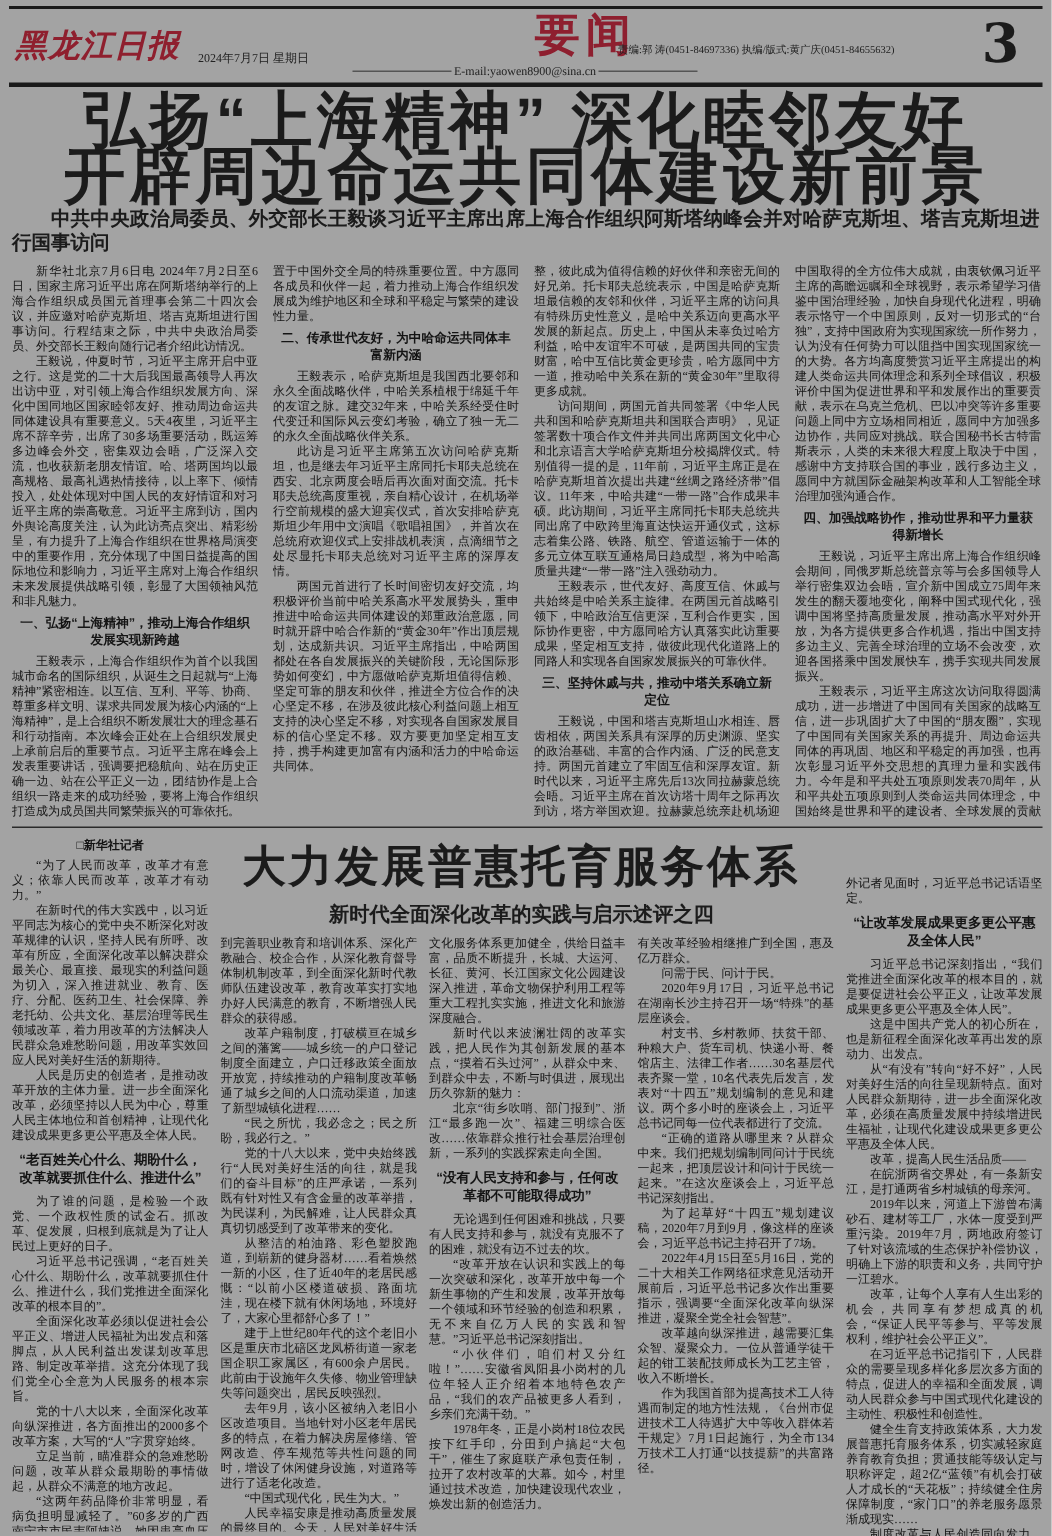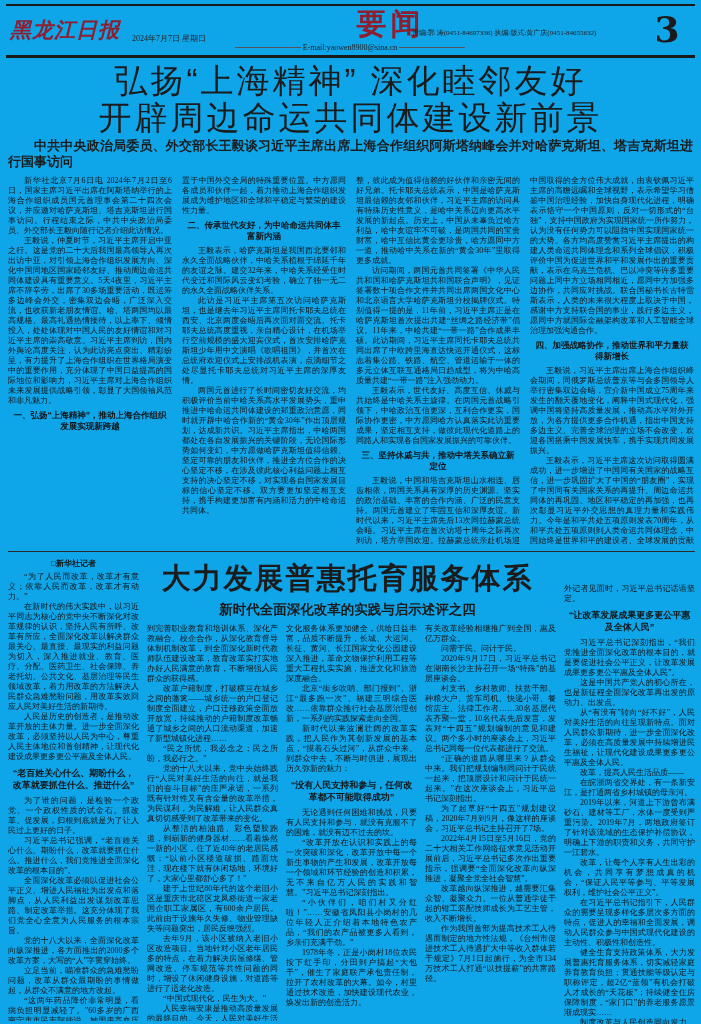--- a/index.html
+++ b/index.html
@@ -1,34 +1,34 @@
 <!DOCTYPE html>
 <html><head>
 <meta charset="utf-8">
 <style>
   html,body{margin:0;padding:0;background:#e8e8e6;}
-  #page{position:relative;width:701px;height:1024px;background:#0ea5e9;margin:0 auto;
+  #page{position:relative;width:701px;height:1024px;background:#a3a3a3;margin:0 auto;
         font-family:"Liberation Serif","DejaVu Serif",serif;color:#1b1b1b;overflow:hidden;}
   .abs{position:absolute;}
   
   .top-rule{left:6px;top:4px;width:689px;height:2px;background:#1a1a1a;}
   .masthead{left:10px;top:18px;width:118px;font-weight:bold;font-style:italic;
             font-size:21px;letter-spacing:1px;line-height:24px;font-family:"DejaVu Serif",serif;}
   .date-line{left:132px;top:33px;font-size:8px;color:#222;}
   .section-name{left:0;top:8px;width:701px;text-align:center;font-size:30px;font-weight:900;
                 letter-spacing:4px;line-height:32px;font-family:"Liberation Serif",serif;padding-left:40px;}
   .email-row{left:235px;top:43px;width:230px;display:flex;align-items:center;gap:2px;}
   .email-row .rule{flex:1;height:1px;background:#555;}
   .email-row .email{font-size:8px;color:#222;white-space:nowrap;}
   .editors{left:412px;top:29px;width:225px;font-size:7px;color:#222;line-height:9px;}
   .page-num{left:645px;top:8px;width:44px;text-align:center;font-size:36px;font-weight:bold;
             font-family:"DejaVu Serif",serif;}
   .header-rule{left:6px;top:55px;width:689px;height:3px;background:#1a1a1a;}
   
-  .h1-top{left:0;top:62px;width:701px;text-align:center;font-size:33px;font-weight:400;
+  .h1-top{left:0;top:62px;width:701px;text-align:center;font-size:41px;font-weight:700;
           letter-spacing:3px;line-height:37px;font-family:"Liberation Sans","DejaVu Sans",sans-serif;}
   .sub-top{left:8px;top:138px;width:685px;font-size:13px;font-weight:bold;line-height:16px;
            text-align:justify;text-indent:2em;font-family:"Liberation Sans","DejaVu Sans",sans-serif;}
   .mid-rule{left:8px;top:551px;width:687px;height:1px;background:#2a2a2a;}
   .h1-bottom{left:145px;top:560px;width:405px;text-align:center;font-size:29px;font-weight:900;
              letter-spacing:2px;line-height:36px;font-family:"Liberation Sans","DejaVu Sans",sans-serif;}
   .sub-bottom{left:145px;top:601px;width:405px;text-align:center;font-size:13.5px;font-weight:bold;
               font-family:"Liberation Sans","DejaVu Sans",sans-serif;}
   
   .bcol{position:absolute;overflow:hidden;font-size:8px;line-height:10px;text-align:justify;
@@ -61,20 +61,21 @@
   <div class="abs h1-top">
     <div>弘扬“上海精神” 深化睦邻友好</div>
     <div>开辟周边命运共同体建设新前景</div>
   </div>
   <div class="abs sub-top">中共中央政治局委员、外交部长王毅谈习近平主席出席上海合作组织阿斯塔纳峰会并对哈萨克斯坦、塔吉克斯坦进行国事访问</div>
 
   <div class="bcol" style="left:8px;top:176px;width:164px;height:370px">
       <p class="para">新华社北京7月6日电 2024年7月2日至6日，国家主席习近平出席在阿斯塔纳举行的上海合作组织成员国元首理事会第二十四次会议，并应邀对哈萨克斯坦、塔吉克斯坦进行国事访问。行程结束之际，中共中央政治局委员、外交部长王毅向随行记者介绍此访情况。</p>
       <p class="para">王毅说，仲夏时节，习近平主席开启中亚之行。这是党的二十大后我国最高领导人再次出访中亚，对引领上海合作组织发展方向、深化中国同地区国家睦邻友好、推动周边命运共同体建设具有重要意义。5天4夜里，习近平主席不辞辛劳，出席了30多场重要活动，既运筹多边峰会外交，密集双边会晤，广泛深入交流，也收获新老朋友情谊。哈、塔两国均以最高规格、最高礼遇热情接待，以上率下、倾情投入，处处体现对中国人民的友好情谊和对习近平主席的崇高敬意。习近平主席到访，国内外舆论高度关注，认为此访亮点突出、精彩纷呈，有力提升了上海合作组织在世界格局演变中的重要作用，充分体现了中国日益提高的国际地位和影响力，习近平主席对上海合作组织未来发展提供战略引领，彰显了大国领袖风范和非凡魅力。</p>
       <div class="sec-h">一、弘扬“上海精神”，推动上海合作组织发展实现新跨越</div>
+      <p class="para">王毅表示，上海合作组织作为首个以我国城市命名的国际组织，从诞生之日起就与“上海精神”紧密相连。以互信、互利、平等、协商、尊重多样文明、谋求共同发展为核心内涵的“上海精神”，是上合组织不断发展壮大的理念基石和行动指南。本次峰会正处在上合组织发展史上承前启后的重要节点。习近平主席在峰会上发表重要讲话，强调要把稳航向、站在历史正确一边、站在公平正义一边，团结协作是上合组织一路走来的成功经验，要将上海合作组织打造成为成员国共同繁荣振兴的可靠依托。</p>
     </div>
   <div class="bcol" style="left:182px;top:176px;width:164px;height:370px">
       <p class="para cont">置于中国外交全局的特殊重要位置。中方愿同各成员和伙伴一起，着力推动上海合作组织发展成为维护地区和全球和平稳定与繁荣的建设性力量。</p>
       <div class="sec-h">二、传承世代友好，为中哈命运共同体丰富新内涵</div>
       <p class="para">王毅表示，哈萨克斯坦是我国西北要邻和永久全面战略伙伴，中哈关系植根于绵延千年的友谊之脉。建交32年来，中哈关系经受住时代变迁和国际风云变幻考验，确立了独一无二的永久全面战略伙伴关系。</p>
       <p class="para">此访是习近平主席第五次访问哈萨克斯坦，也是继去年习近平主席同托卡耶夫总统在西安、北京两度会晤后再次面对面交流。托卡耶夫总统高度重视，亲自精心设计，在机场举行空前规模的盛大迎宾仪式，首次安排哈萨克斯坦少年用中文演唱《歌唱祖国》，并首次在总统府欢迎仪式上安排战机表演，点滴细节之处尽显托卡耶夫总统对习近平主席的深厚友情。</p>
       <p class="para">两国元首进行了长时间密切友好交流，均积极评价当前中哈关系高水平发展势头，重申推进中哈命运共同体建设的郑重政治意愿，同时就开辟中哈合作新的“黄金30年”作出顶层规划，达成新共识。习近平主席指出，中哈两国都处在各自发展振兴的关键阶段，无论国际形势如何变幻，中方愿做哈萨克斯坦值得信赖、坚定可靠的朋友和伙伴，推进全方位合作的决心坚定不移，在涉及彼此核心利益问题上相互支持的决心坚定不移，对实现各自国家发展目标的信心坚定不移。双方要更加坚定相互支持，携手构建更加富有内涵和活力的中哈命运共同体。</p>
     </div>
   <div class="bcol" style="left:356px;top:176px;width:164px;height:370px">
       <p class="para cont">整，彼此成为值得信赖的好伙伴和亲密无间的好兄弟。托卡耶夫总统表示，中国是哈萨克斯坦最信赖的友邻和伙伴，习近平主席的访问具有特殊历史性意义，是哈中关系迈向更高水平发展的新起点。历史上，中国从未辜负过哈方利益，哈中友谊牢不可破，是两国共同的宝贵财富，哈中互信比黄金更珍贵，哈方愿同中方一道，推动哈中关系在新的“黄金30年”里取得更多成就。</p>
@@ -114,22 +115,22 @@
       <p class="para">“民之所忧，我必念之；民之所盼，我必行之。”</p>
       <p class="para">党的十八大以来，党中央始终践行“人民对美好生活的向往，就是我们的奋斗目标”的庄严承诺，一系列既有针对性又有含金量的改革举措，为民谋利，为民解难，让人民群众真真切切感受到了改革带来的变化。</p>
       <p class="para">从整洁的柏油路、彩色塑胶跑道，到崭新的健身器材……看着焕然一新的小区，住了近40年的老居民感慨：“以前小区楼道破损、路面坑洼，现在楼下就有休闲场地，环境好了，大家心里都舒心多了！”</p>
       <p class="para">建于上世纪80年代的这个老旧小区是重庆市北碚区龙凤桥街道一家老国企职工家属区，有600余户居民。此前由于设施年久失修、物业管理缺失等问题突出，居民反映强烈。</p>
       <p class="para">去年9月，该小区被纳入老旧小区改造项目。当地针对小区老年居民多的特点，在着力解决房屋修缮、管网改造、停车规范等共性问题的同时，增设了休闲健身设施，对道路等进行了适老化改造。</p>
       <p class="para">“中国式现代化，民生为大。”</p>
       <p class="para">人民幸福安康是推动高质量发展的最终目的。今天，人民对美好生活的向往更加强烈，人民群众的需要呈现多样化多层次多方面的特点。面对人民群众新期待，必须继续把改革推向前进。</p>
     </div>
   <div class="bcol b-art" style="left:286px;top:624px;width:131px;height:397px">
       <p class="para cont">文化服务体系更加健全，供给日益丰富，品质不断提升，长城、大运河、长征、黄河、长江国家文化公园建设深入推进，革命文物保护利用工程等重大工程扎实实施，推进文化和旅游深度融合。</p>
+      <p class="para">新时代以来波澜壮阔的改革实践，把人民作为其创新发展的基本点，“摸着石头过河”，从群众中来、到群众中去，不断与时俱进，展现出历久弥新的魅力：</p>
       <p class="para">北京“街乡吹哨、部门报到”、浙江“最多跑一次”、福建三明综合医改……依靠群众推行社会基层治理创新，一系列的实践探索走向全国。</p>
-      <p class="para">新时代以来波澜壮阔的改革实践，把人民作为其创新发展的基本点，“摸着石头过河”，从群众中来、到群众中去，不断与时俱进，展现出历久弥新的魅力：</p>
       <div class="sec-h">“没有人民支持和参与，任何改革都不可能取得成功”</div>
       <p class="para">无论遇到任何困难和挑战，只要有人民支持和参与，就没有克服不了的困难，就没有迈不过去的坎。</p>
       <p class="para">“改革开放在认识和实践上的每一次突破和深化，改革开放中每一个新生事物的产生和发展，改革开放每一个领域和环节经验的创造和积累，无不来自亿万人民的实践和智慧。”习近平总书记深刻指出。</p>
       <p class="para">“小伙伴们，咱们村又分红啦！”……安徽省凤阳县小岗村的几位年轻人正介绍着本地特色农产品，“我们的农产品被更多人看到，乡亲们充满干劲。”</p>
       <p class="para">1978年冬，正是小岗村18位农民按下红手印，分田到户搞起“大包干”，催生了家庭联产承包责任制，拉开了农村改革的大幕。如今，村里通过技术改造，加快建设现代农业，焕发出新的创造活力。</p>
     </div>
   <div class="bcol b-art" style="left:425px;top:624px;width:131px;height:397px">
       <p class="para cont">有关改革经验相继推广到全国，惠及亿万群众。</p>
       <p class="para">问需于民、问计于民。</p>
       <p class="para">2020年9月17日，习近平总书记在湖南长沙主持召开一场“特殊”的基层座谈会。</p>

